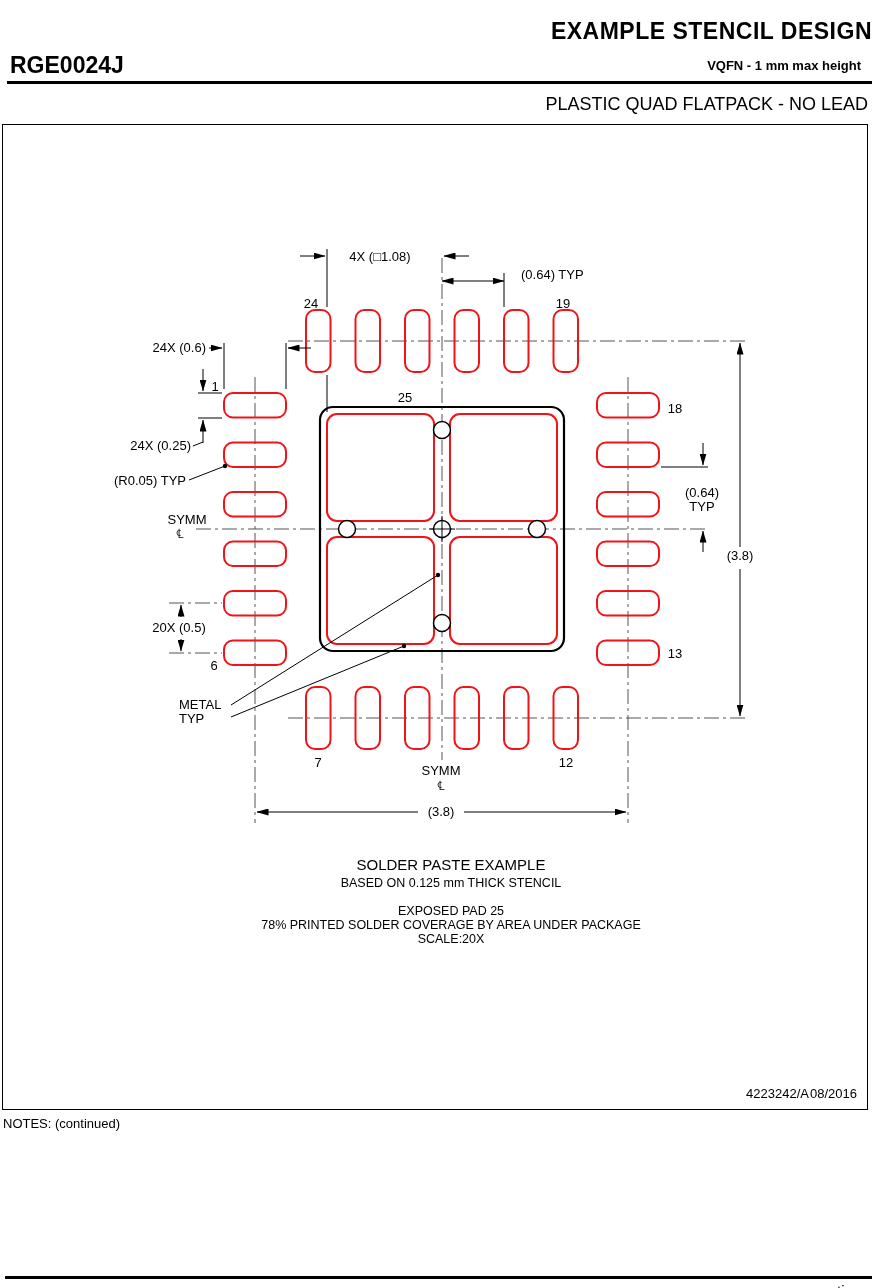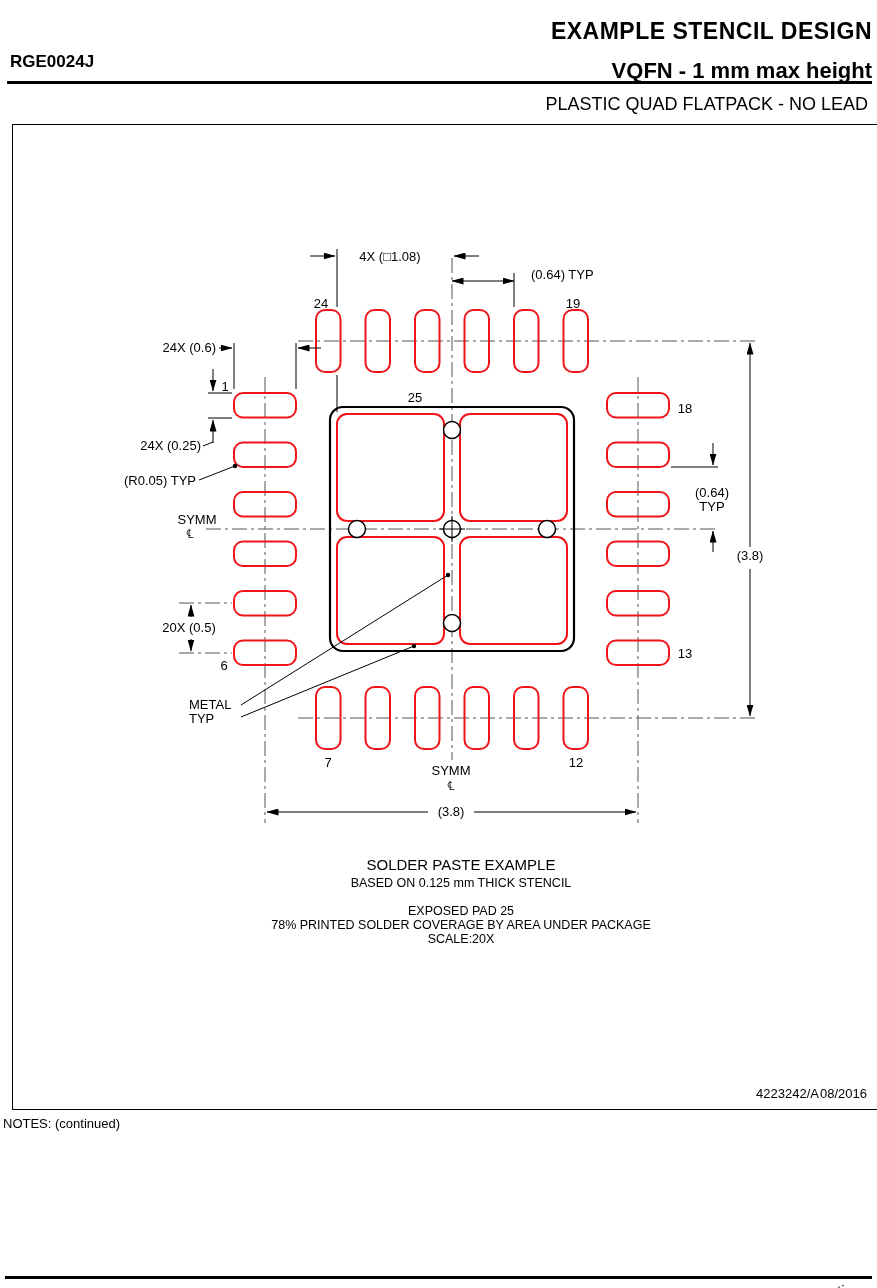--- a/index.html
+++ b/index.html
@@ -1,24 +1,24 @@
 <!DOCTYPE html>
 <html><head>
 <meta charset="utf-8">
 <style>
   html,body{margin:0;padding:0;background:#fff;}
   .page{position:relative;width:877px;height:1288px;background:#fff;color:#000;
         font-family:"Liberation Sans",sans-serif;overflow:hidden;margin-top:16px;}
   .abs{position:absolute;}
   .hdr-title{right:5px;top:2px;font-size:23px;font-weight:bold;letter-spacing:.5px;}
-  .hdr-part{left:10px;top:36px;font-size:17px;font-weight:bold;}
-  .hdr-pkg{right:5px;top:42px;font-size:22px;font-weight:bold;}
+  .hdr-part{left:10px;top:36px;font-size:23px;font-weight:bold;}
+  .hdr-pkg{right:16px;top:42px;font-size:13px;font-weight:bold;}
   .rule-top{left:7px;right:5px;top:65px;height:3px;background:#000;}
   .hdr-desc{right:9px;top:78px;font-size:18px;}
-  .frame{left:12px;top:108px;width:864px;height:984px;border:1.5px solid #000;}
+  .frame{left:2px;top:108px;width:864px;height:984px;border:1.5px solid #000;}
   .notes-header{left:3px;top:1100px;font-size:13px;text-align:center;}
   .note6{left:3px;top:1129px;font-size:13.5px;line-height:15px;width:862px;}
   .note6 .indent{padding-left:11px;}
   .rule-bottom{left:5px;right:5px;top:1260px;height:2.5px;background:#000;}
   .footer-url{left:0;right:0;top:1266px;text-align:right;font-size:15px;padding-left:35px;}
   svg text{font-family:"Liberation Sans",sans-serif;font-size:13px;fill:#000;}
   svg text.cap1{font-size:15px;}
   svg text.cap2{font-size:12.5px;}
   .pad{fill:none;stroke:#f01418;stroke-width:2;}
   .quad{fill:none;stroke:#f01418;stroke-width:2;}

